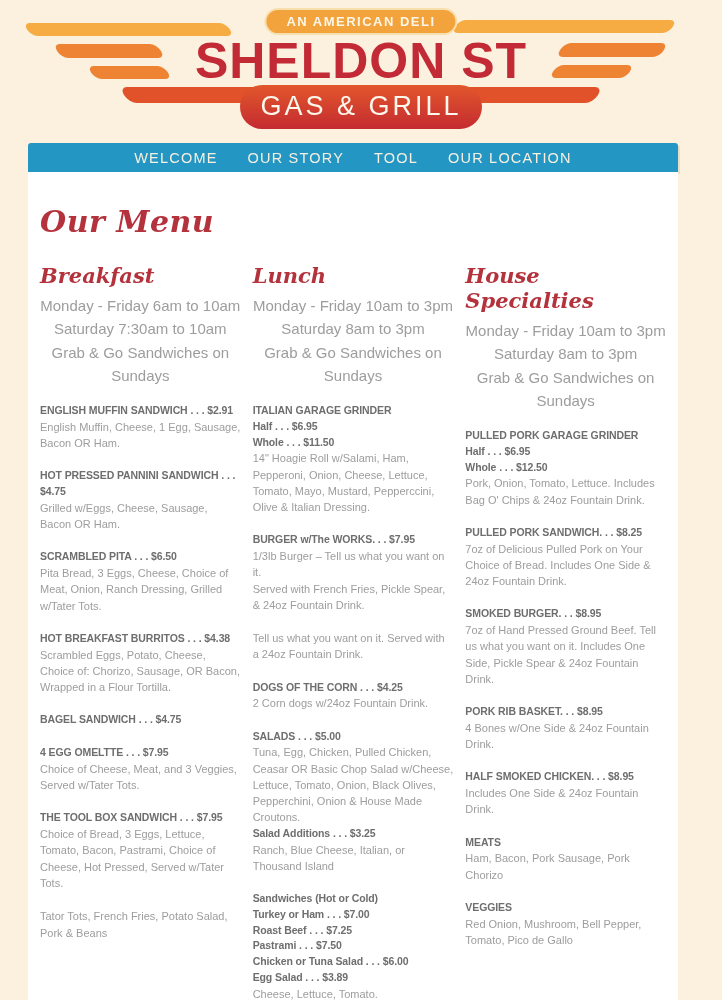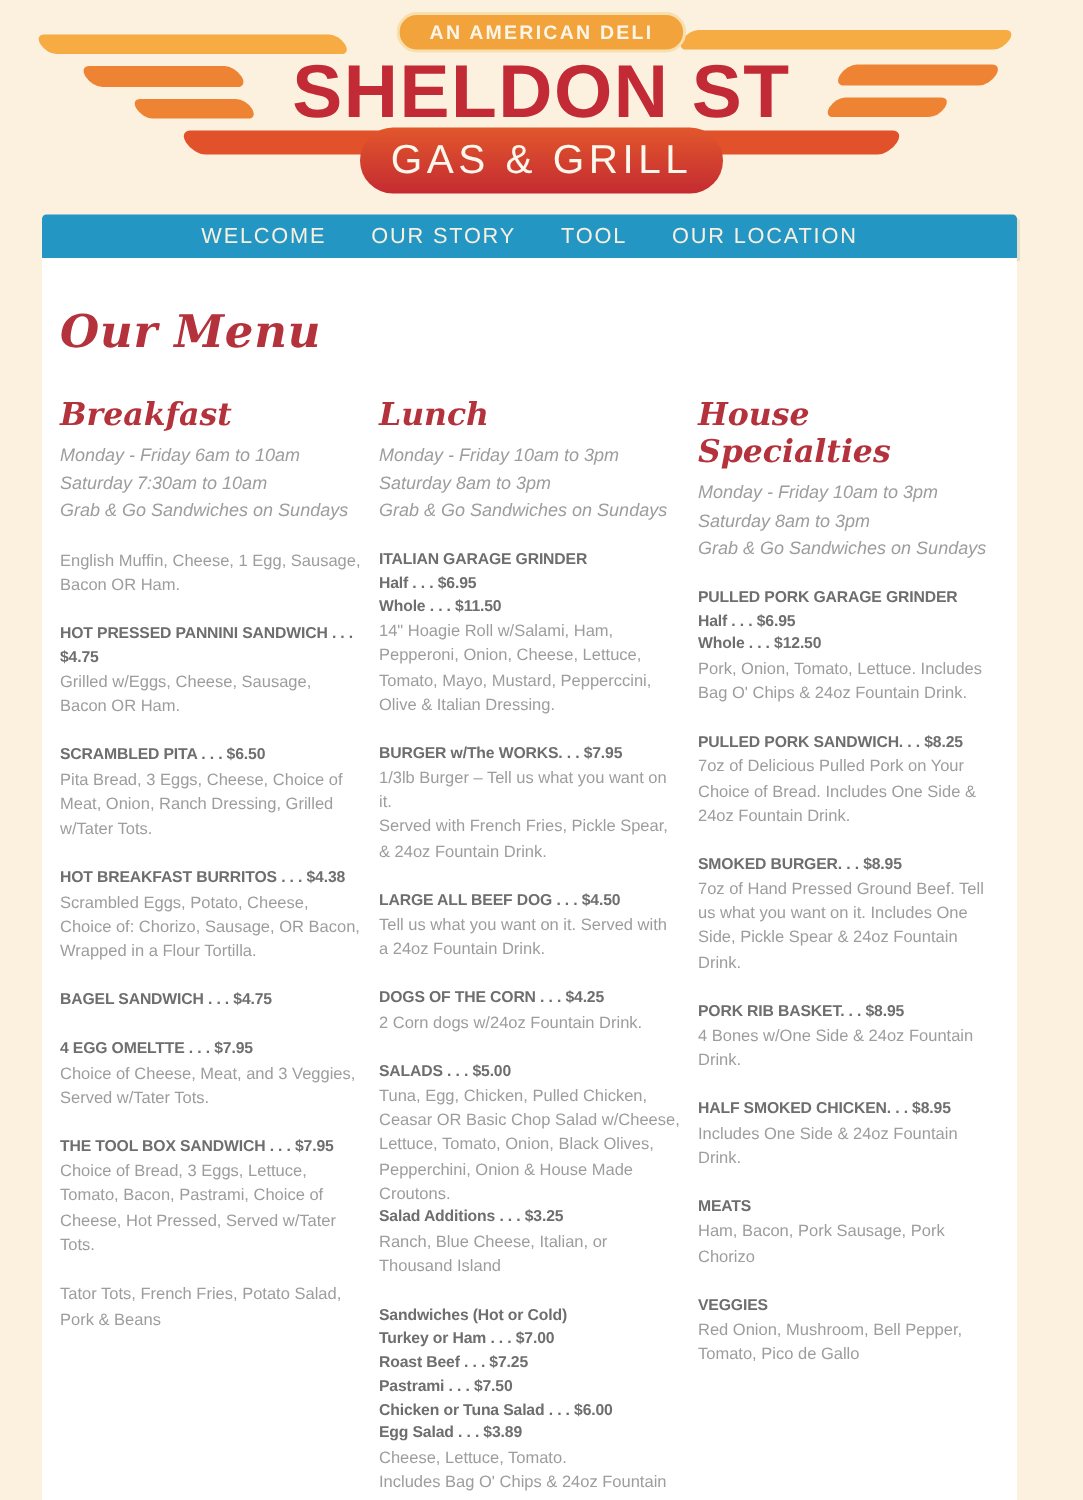--- a/index.html
+++ b/index.html
@@ -54,21 +54,21 @@
   .nav-item{
     color:#F7F0E1;font-size:14.5px;letter-spacing:1.2px;white-space:nowrap;
     cursor:pointer;
   }
   
   .panel{background:var(--panel);min-height:828px;padding:32px 12px 40px 12px;}
   .script{font-family:"DejaVu Serif",serif;font-style:italic;font-weight:bold;color:var(--heading-red);}
   .page-title{font-size:30px;letter-spacing:0.5px;}
   .columns{display:grid;grid-template-columns:repeat(3,1fr);column-gap:12px;margin-top:24px;}
   .col-heading{font-size:21px;margin-bottom:6px;}
-  .hours{font-style:italic;color:var(--body-gray);font-size:12px;line-height:1.55;margin-bottom:16px;}
+  .hours{color:var(--body-gray);font-size:15px;line-height:1.55;margin-bottom:16px;text-align:center;}
   .menu-item{margin-bottom:17px;}
   .item-title{
     color:var(--item-title-gray);font-weight:bold;font-size:10.5px;
     letter-spacing:-0.1px;line-height:1.5;
   }
   .item-desc{color:var(--body-gray);font-size:11px;line-height:1.48;}
 </style>
 </head>
 <body>
 
@@ -102,20 +102,21 @@
     <div class="columns">
         <section class="menu-col">
     <h2 class="script col-heading">Breakfast</h2>
     <div class="hours">
             <div>Monday - Friday 6am to 10am</div>
             <div>Saturday 7:30am to 10am</div>
             <div>Grab &amp; Go Sandwiches on Sundays</div>
           </div>
     <div class="items">
             <div class="menu-item">
+              <div class="item-title">ENGLISH MUFFIN SANDWICH . . . $2.91</div>
               <div class="item-desc">English Muffin, Cheese, 1 Egg, Sausage, Bacon OR Ham.</div>
             </div>
             <div class="menu-item">
               <div class="item-title">HOT PRESSED PANNINI SANDWICH . . . $4.75</div>
               <div class="item-desc">Grilled w/Eggs, Cheese, Sausage, Bacon OR Ham.</div>
             </div>
             <div class="menu-item">
               <div class="item-title">SCRAMBLED PITA . . . $6.50</div>
               <div class="item-desc">Pita Bread, 3 Eggs, Cheese, Choice of Meat, Onion, Ranch Dressing, Grilled w/Tater Tots.</div>
             </div>
@@ -152,21 +153,20 @@
               <div class="item-title">Half . . . $6.95</div>
               <div class="item-title">Whole . . . $11.50</div>
               <div class="item-desc">14" Hoagie Roll w/Salami, Ham, Pepperoni, Onion, Cheese, Lettuce, Tomato, Mayo, Mustard, Pepperccini, Olive &amp; Italian Dressing.</div>
             </div>
             <div class="menu-item">
               <div class="item-title">BURGER w/The WORKS. . . $7.95</div>
               <div class="item-desc">1/3lb Burger – Tell us what you want on it.</div>
               <div class="item-desc">Served with French Fries, Pickle Spear, &amp; 24oz Fountain Drink.</div>
             </div>
             <div class="menu-item">
-              <div class="item-title">LARGE ALL BEEF DOG . . . $4.50</div>
               <div class="item-desc">Tell us what you want on it. Served with a 24oz Fountain Drink.</div>
             </div>
             <div class="menu-item">
               <div class="item-title">DOGS OF THE CORN . . . $4.25</div>
               <div class="item-desc">2 Corn dogs w/24oz Fountain Drink.</div>
             </div>
             <div class="menu-item">
               <div class="item-title">SALADS . . . $5.00</div>
               <div class="item-desc">Tuna, Egg, Chicken, Pulled Chicken, Ceasar OR Basic Chop Salad w/Cheese, Lettuce, Tomato, Onion, Black Olives, Pepperchini, Onion &amp; House Made Croutons.</div>
               <div class="item-title">Salad Additions . . . $3.25</div>

